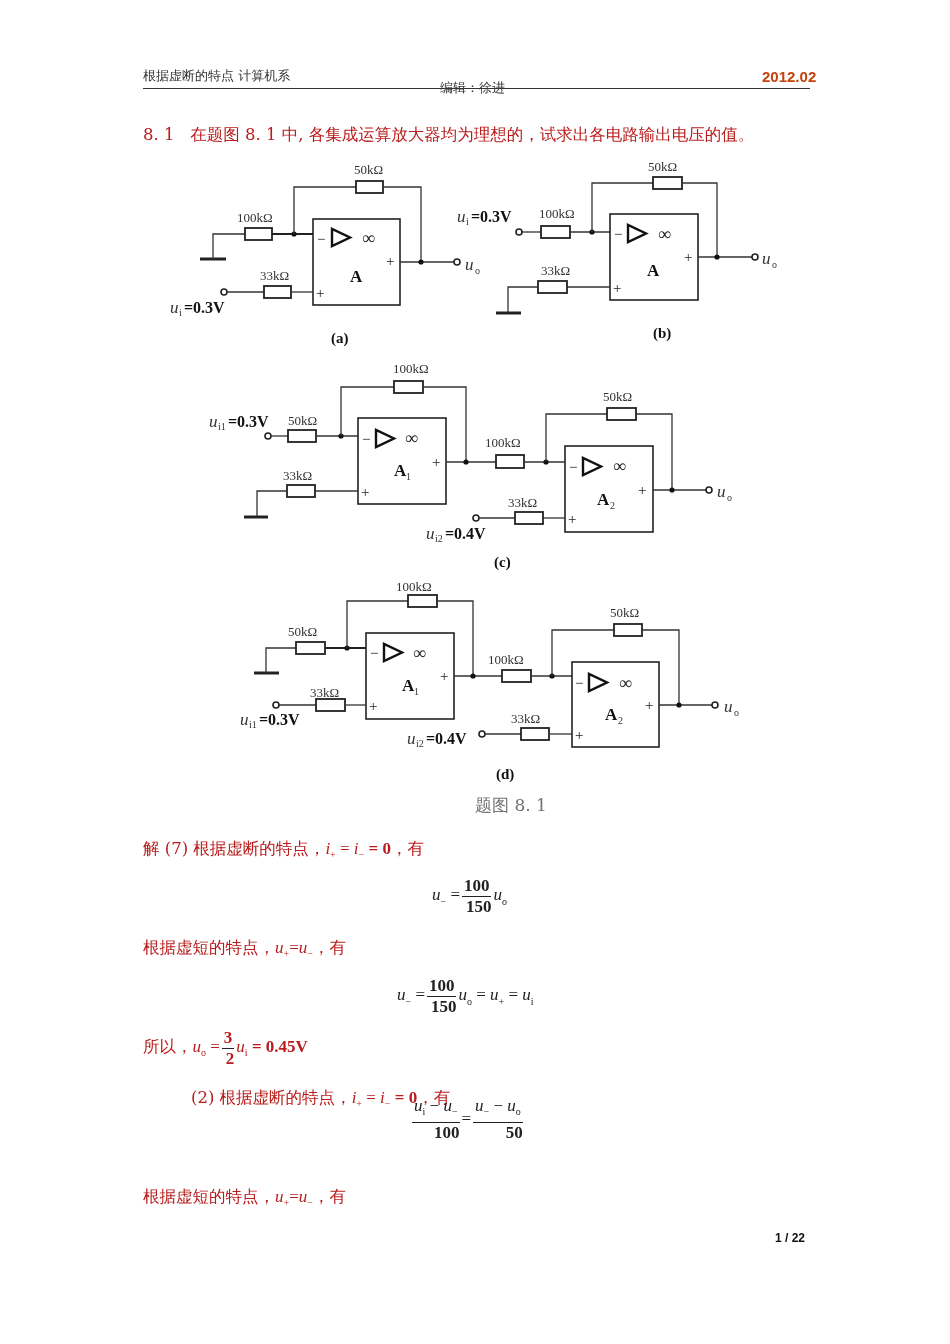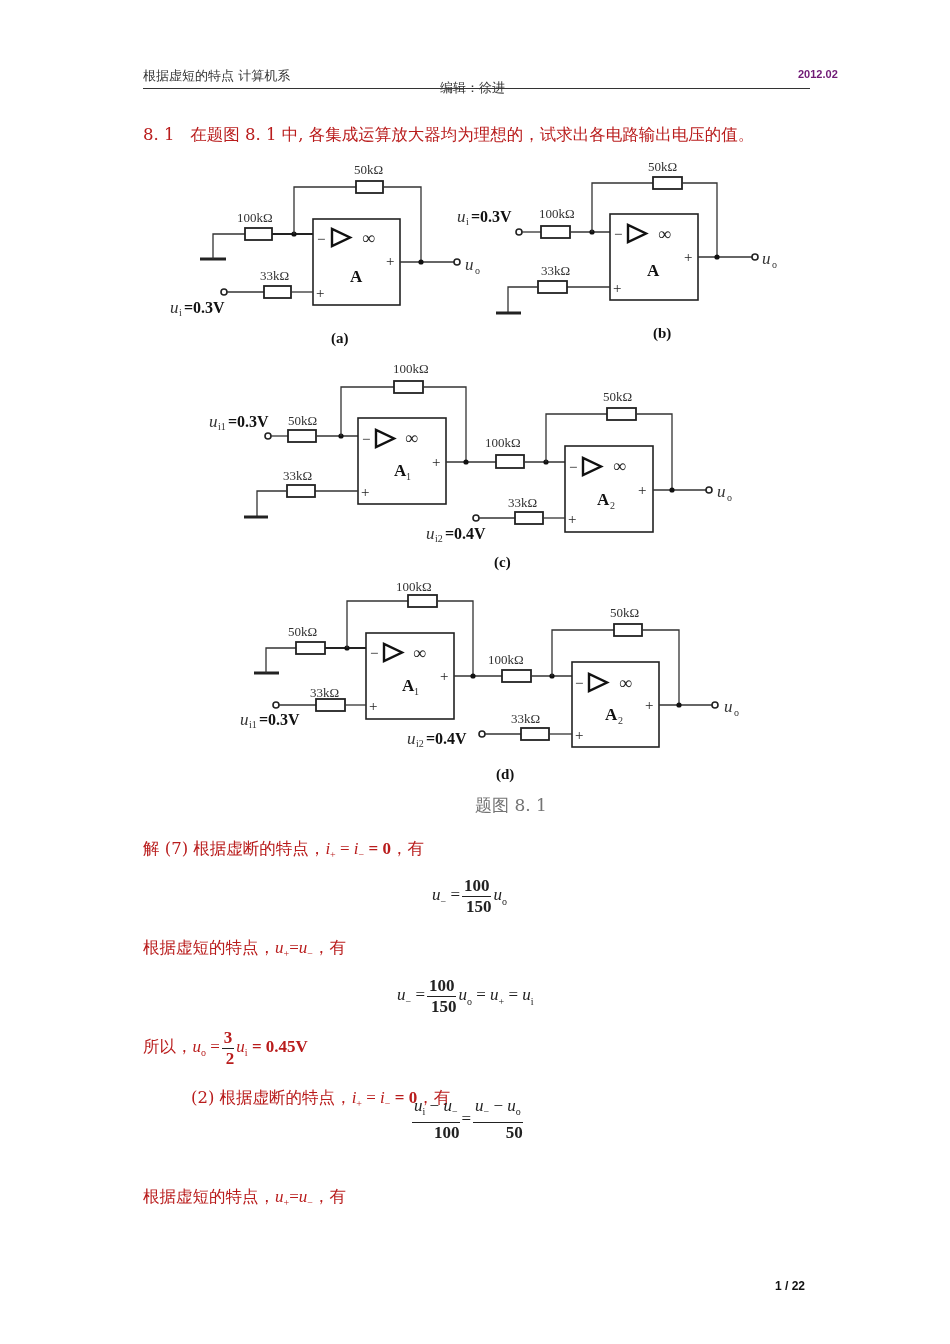--- a/index.html
+++ b/index.html
@@ -1,38 +1,38 @@
 <!DOCTYPE html>
 <html><head>
 <meta charset="utf-8">
 <style>
   html, body { margin: 0; padding: 0; background: #ffffff; }
   body { width: 950px; height: 1344px; position: relative; overflow: hidden;
          font-family: "DejaVu Serif", serif; color: #222; }
   .abs { position: absolute; }
   .hdr { font-family: "DejaVu Sans", sans-serif; font-size: 13px; color: #333; top: 67px; }
   .hdr-rule { left: 143px; width: 667px; top: 88px; height: 0; border-top: 1px solid #333; }
-  .date { font-family: "Liberation Sans", sans-serif; font-weight: bold; font-size: 11px; color: #701a75; margin-left: 36px; }
+  .date { font-family: "Liberation Sans", sans-serif; font-weight: bold; font-size: 15px; color: #c2410c; }
   .body-text { font-family: "DejaVu Serif", serif; font-size: 16.5px; color: #b91c1c; white-space: nowrap; }
   .math { font-family: "Liberation Serif", serif; font-size: 17px; white-space: nowrap; }
   .math i { font-style: italic; }
   .math b { font-weight: bold; }
   .frac { display: inline-block; vertical-align: middle; text-align: right; margin: 0 2px; }
   .frac .num { display: block; border-bottom: 1px solid #222; padding: 0 2px; line-height: 20px; font-weight: bold; }
   .frac .den { display: block; line-height: 20px; font-weight: bold; }
   .frac.plain .num, .frac.plain .den { font-weight: normal; }
   .frac.plain .den { font-weight: bold; }
   sub { font-size: 10px; }
   svg text { font-family: "Liberation Serif", serif; }
   .pg { font-family: "Liberation Sans", sans-serif; font-weight: bold; font-size: 12px; color: #111; }
 </style>
 </head>
 <body>
 
-<div class="abs hdr" style="left:143px;">根据虚短的特点 计算机系</div>
+<div class="abs hdr" style="left:143px;">根据虚断的特点 计算机系</div>
 <div class="abs hdr" style="left:440px;margin-top:12px;">编辑：徐进</div>
 <div class="abs hdr date" style="left:762px;top:68px;">2012.02</div>
 <div class="abs hdr-rule"></div>
 
 <div class="abs body-text" style="left:143px;top:124px;">
   <span>8. 1</span>&nbsp;&nbsp;&nbsp;<span>在题图 8. 1 中, 各集成运算放大器均为理想的，试求出各电路输出电压的值。</span>
 </div>
 
 <svg class="abs" style="left:0;top:0;" width="950" height="830" xmlns="http://www.w3.org/2000/svg">
   <defs>
@@ -283,13 +283,13 @@
 </div>
 
 <div class="abs math" style="left:410px;top:1096px;">
   <span class="frac plain"><span class="num"><i>u</i><sub>i</sub> − <i>u</i><sub>−</sub></span><span class="den">100</span></span>=<span class="frac plain"><span class="num"><i>u</i><sub>−</sub> − <i>u</i><sub>o</sub></span><span class="den">50</span></span>
 </div>
 
 <div class="abs body-text" style="left:143px;top:1186px;">
   <span>根据虚短的特点，</span><span class="math"><i>u</i><sub>+</sub>=<i>u</i><sub>−</sub></span><span>，有</span>
 </div>
 
-<div class="abs pg" style="left:775px;top:1231px;margin-top:48px;">1 / 22</div>
+<div class="abs pg" style="left:775px;top:1231px;">1 / 22</div>
 
 </body></html>

